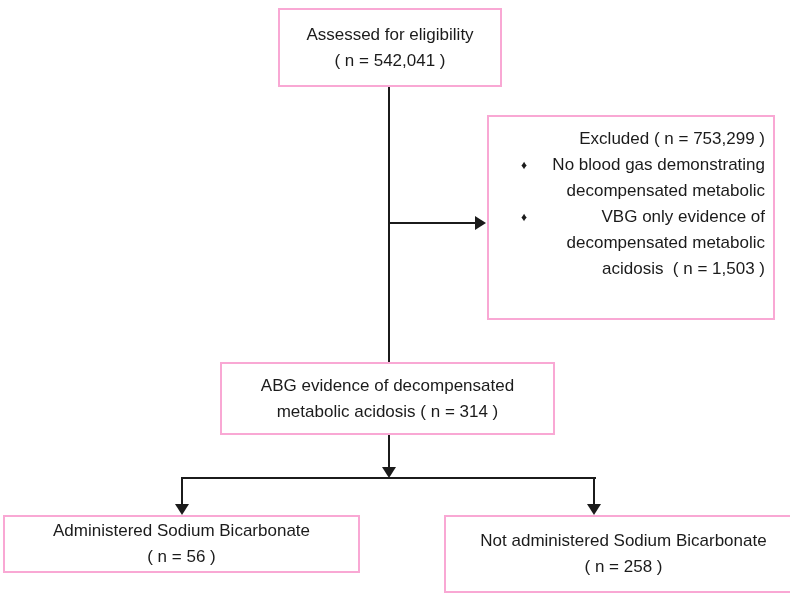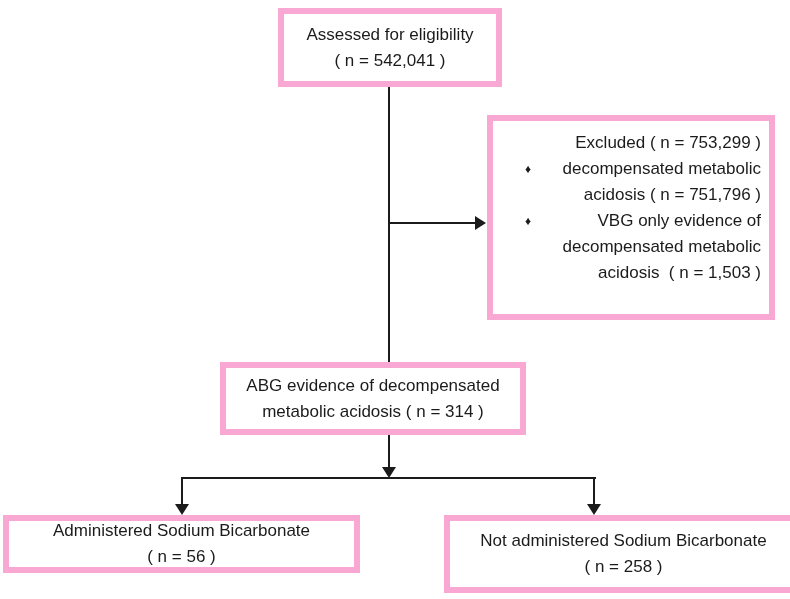--- a/index.html
+++ b/index.html
@@ -9,21 +9,21 @@
     height: 599px;
     background: #ffffff;
     font-family: "Liberation Sans", sans-serif;
     font-size: 17px;
     color: #1b1b1b;
     overflow: hidden;
   }
   .box {
     position: absolute;
     box-sizing: border-box;
-    border: 6px solid #f9a8d4;
+    border: 2px solid #f9a8d4;
     background: #ffffff;
   }
   .center {
     display: flex;
     flex-direction: column;
     align-items: center;
     justify-content: center;
     text-align: center;
   }
   .line { line-height: 26px; white-space: pre; }
@@ -80,36 +80,36 @@
     <div class="line">Assessed for eligibility</div>
     <div class="line">( n = 542,041 )</div>
   </div>
 
   <div class="box" style="left:487px; top:115px; width:288px; height:205px;">
     <div class="exc-inner">
       <div class="line">Excluded ( n = 753,299 )</div>
       <div class="bullet">
         <span class="bullet-glyph line">♦</span>
         <div class="bullet-lines">
+          <div class="line">No blood gas demonstrating</div>
           <div class="line wrapped">decompensated metabolic</div>
-          <div class="line wrapped">acidosis ( n = 751,796 )</div>
         </div>
       </div>
       <div class="bullet">
         <span class="bullet-glyph line">♦</span>
         <div class="bullet-lines">
           <div class="line">VBG only evidence of</div>
           <div class="line wrapped">decompensated metabolic</div>
           <div class="line wrapped">acidosis  ( n = 1,503 )</div>
         </div>
       </div>
     </div>
   </div>
 
-  <div class="box center" style="left:220px; top:362px; width:306px; height:73px;">
+  <div class="box center" style="left:220px; top:362px; width:335px; height:73px;">
     <div class="line">ABG evidence of decompensated</div>
     <div class="line">metabolic acidosis ( n = 314 )</div>
   </div>
 
   <div class="box center" style="left:3px; top:515px; width:357px; height:58px;">
     <div class="line">Administered Sodium Bicarbonate</div>
     <div class="line">( n = 56 )</div>
   </div>
 
   <div class="box center" style="left:416px; top:515px; width:359px; height:78px;margin-left:28px;">

